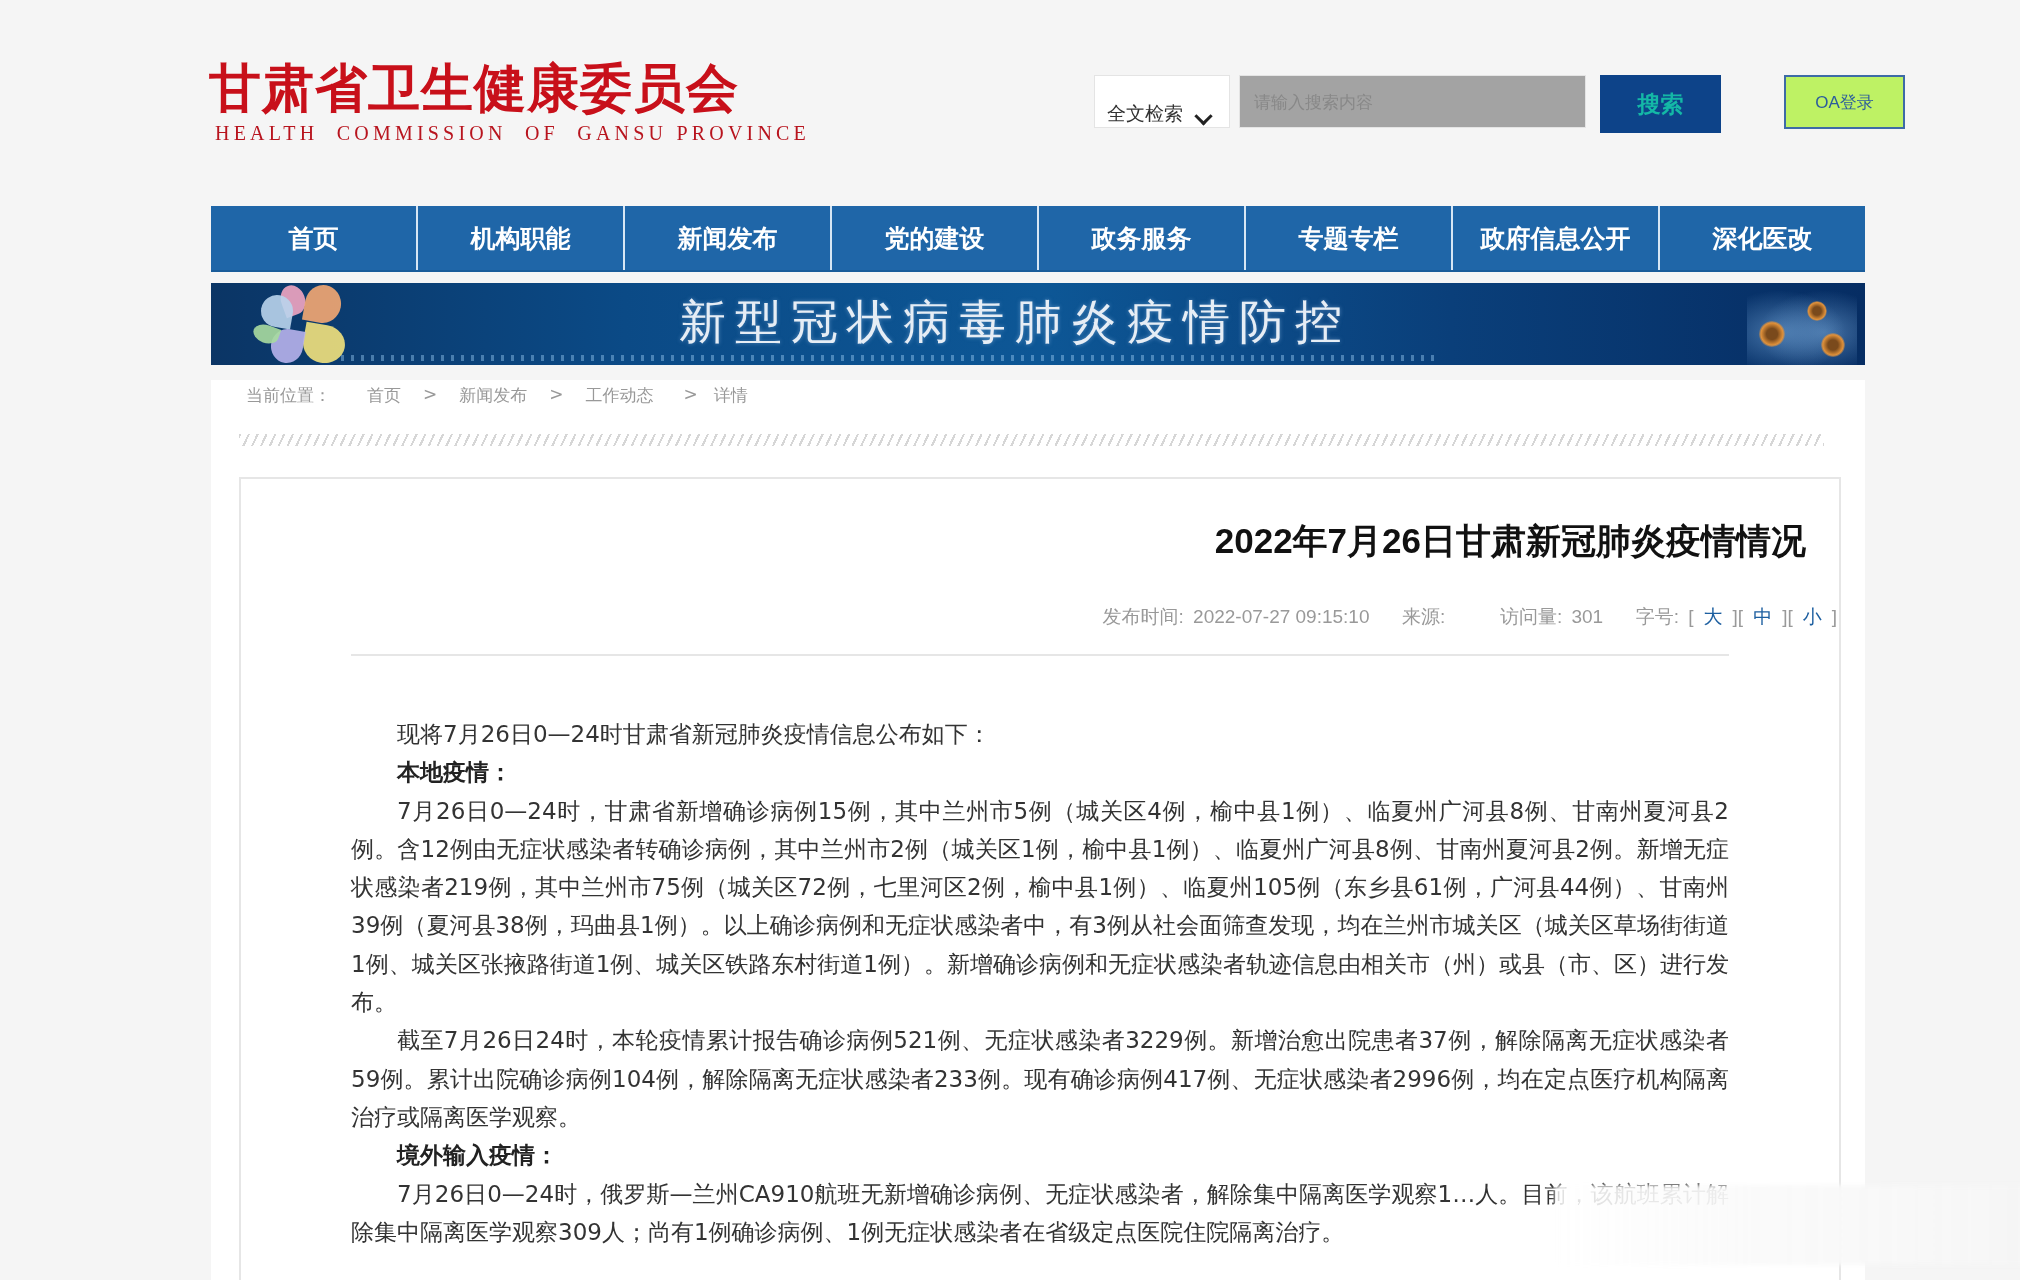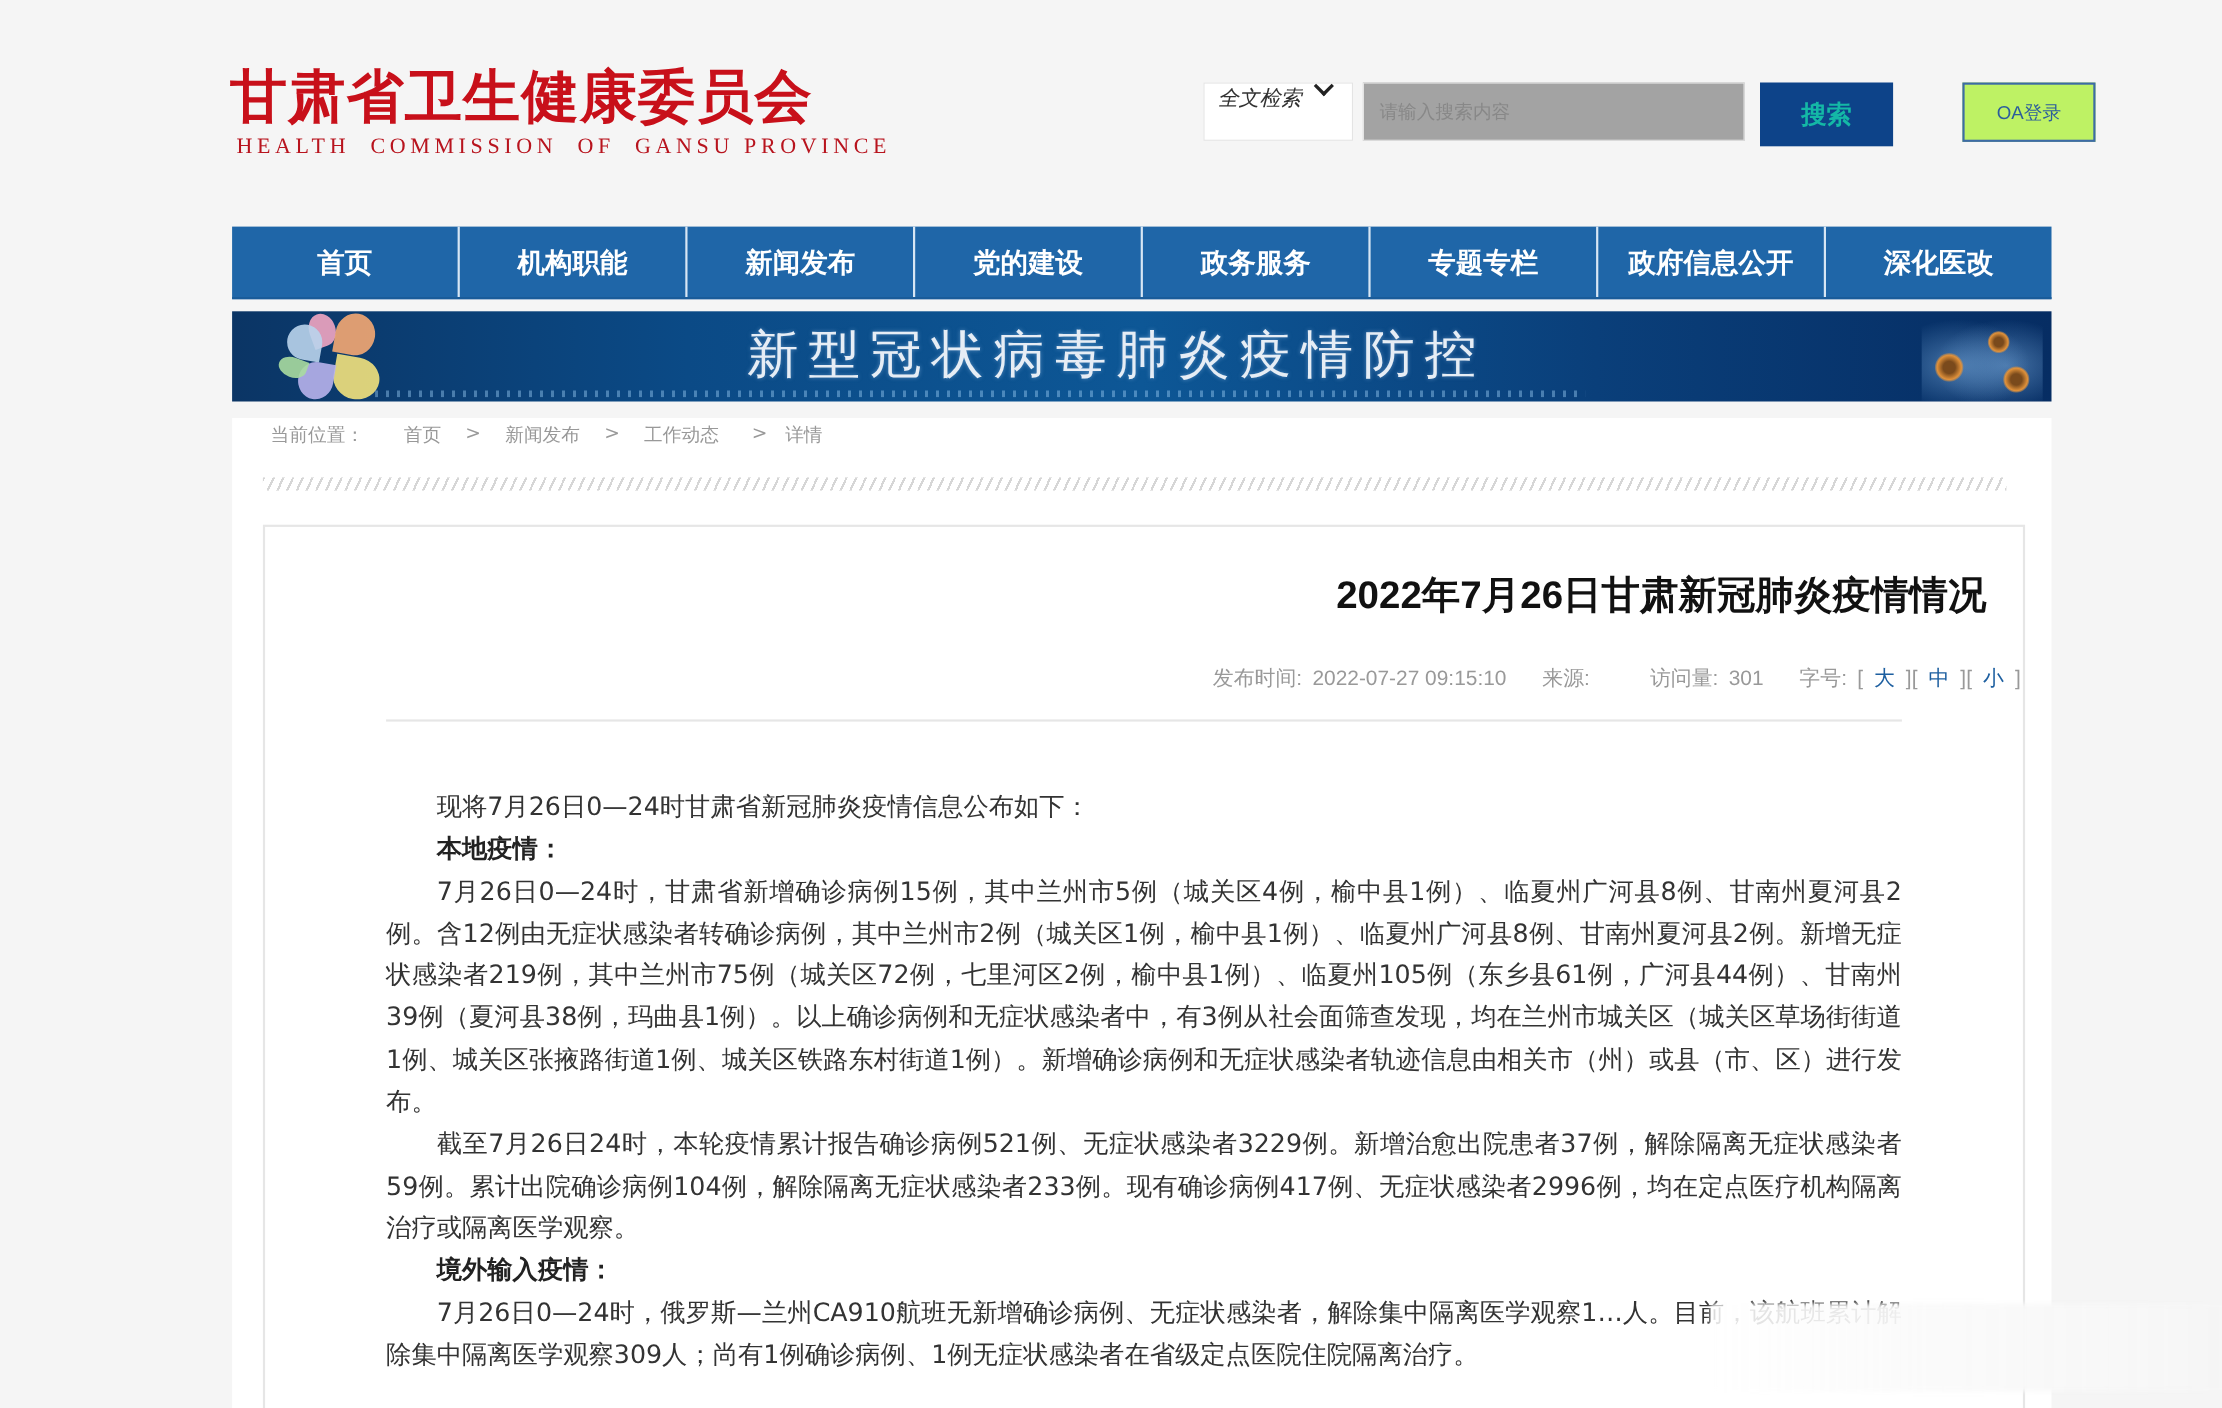--- a/index.html
+++ b/index.html
@@ -21,22 +21,22 @@
   .logo-en {
     left: 180px; top: 122px;
     font-size: 20px; color: #b8141e; letter-spacing: 4.2px;
     font-family: Liberation Serif, serif; white-space: nowrap; text-align: right;
   }
 
   
   .search-scope {
     left: 1059px; top: 75px; width: 136px; height: 53px;
     background: #fff; border: 1px solid #e4e4e4; box-sizing: border-box;
-    display: flex; align-items: flex-start; padding-left: 12px;
-    font-size: 19px; color: #333; cursor: pointer; font-style: italic;
+    display: flex; align-items: flex-end; padding-left: 12px;
+    font-size: 19px; color: #333; cursor: pointer;
   }
   .search-scope .chev {
     margin-left: 14px; width: 10px; height: 10px;
     border-right: 3px solid #222; border-bottom: 3px solid #222;
     transform: rotate(45deg) translate(-3px,-3px);
   }
   .search-input {
     left: 1204px; top: 75px; width: 347px; height: 53px;
     background: #a3a3a3; border: 1px solid #e4e4e4; box-sizing: border-box;
     padding: 0 14px; font-size: 17px; color: #333; outline: none;

